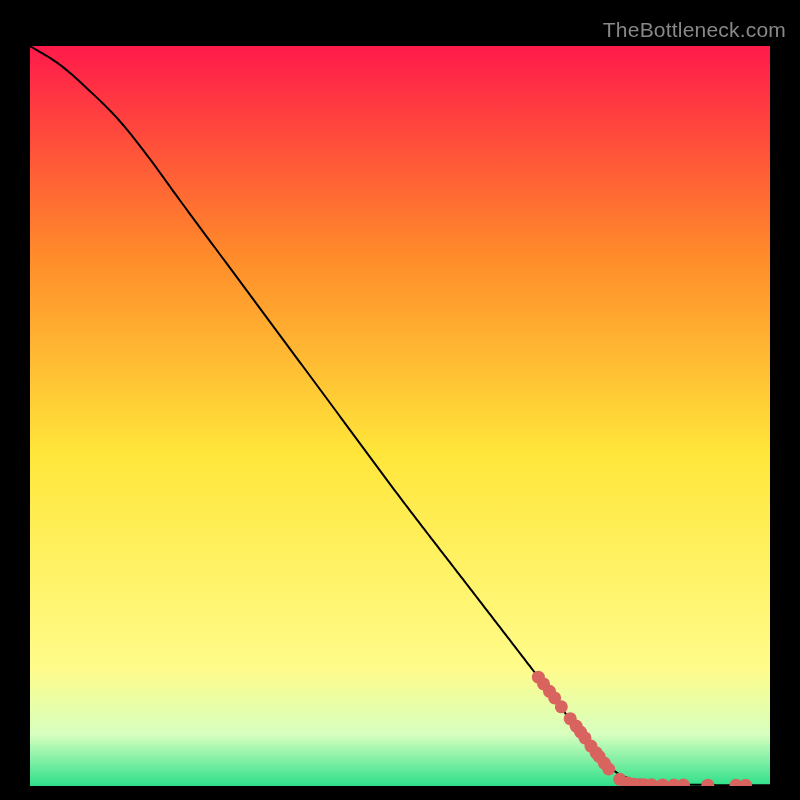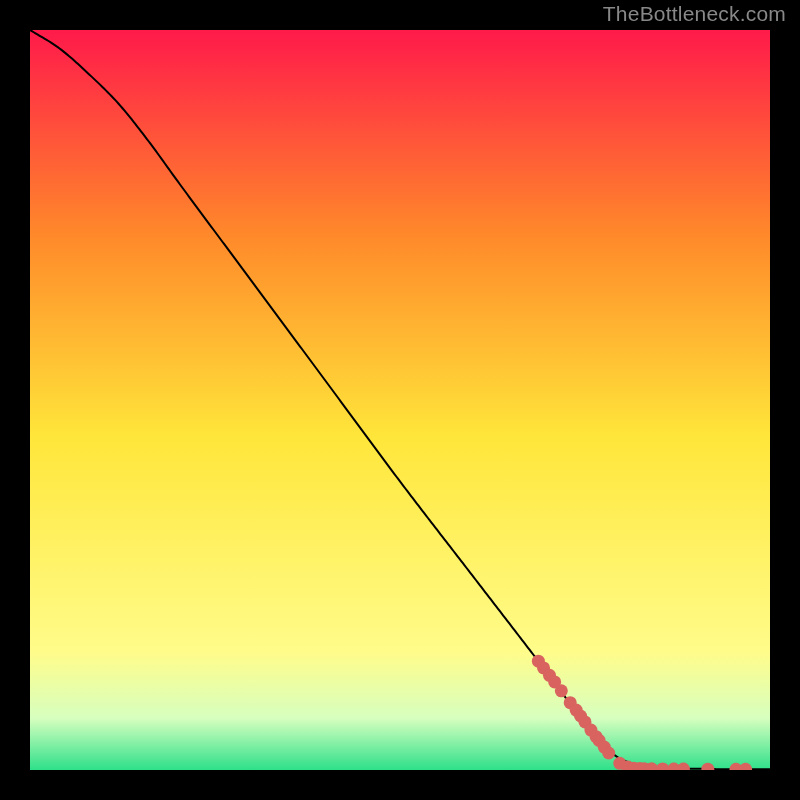--- a/index.html
+++ b/index.html
@@ -8,20 +8,21 @@
     background: #000;
     width: 800px;
     height: 800px;
     overflow: hidden;
     font-family: Arial, Helvetica, sans-serif;
   }
   .wrap {
     position: relative;
     width: 800px;
     height: 668px;
+    margin-top: 16px;
   }
   .attribution {
     position: absolute;
     top: 2px;
     right: 14px;
     color: #888;
     font-size: 21px;
     letter-spacing: 0.2px;
   }
   .plot {

